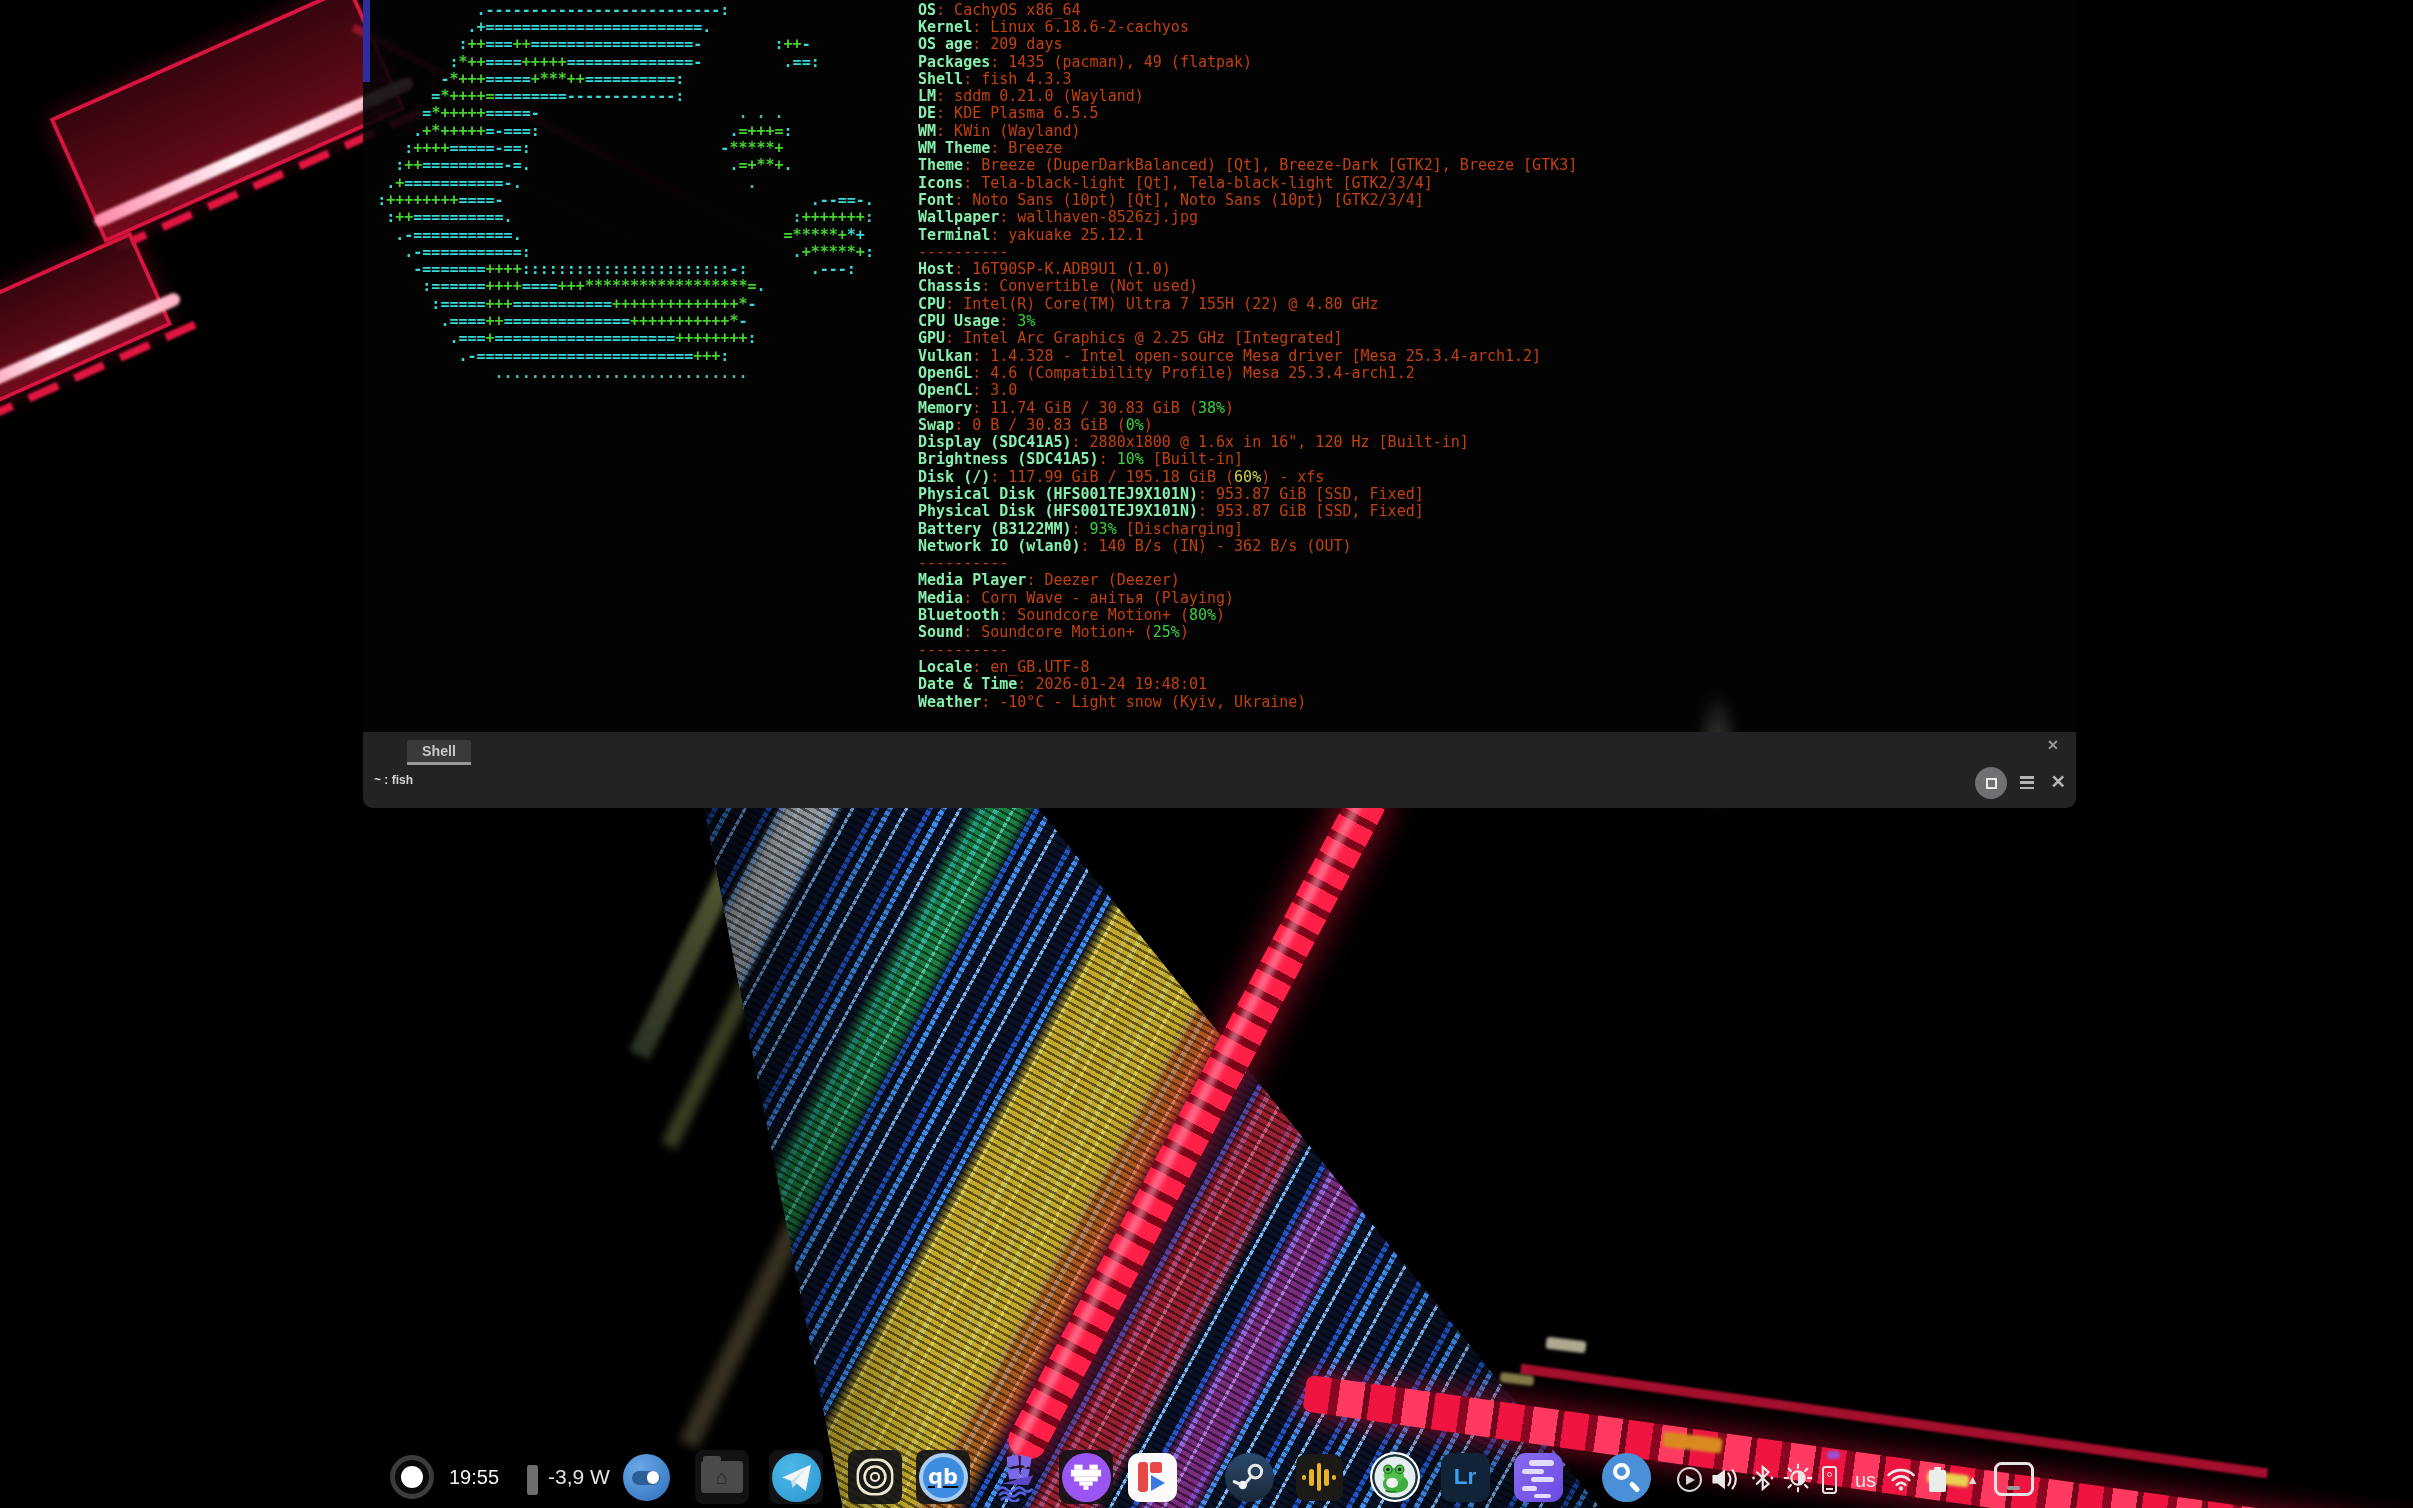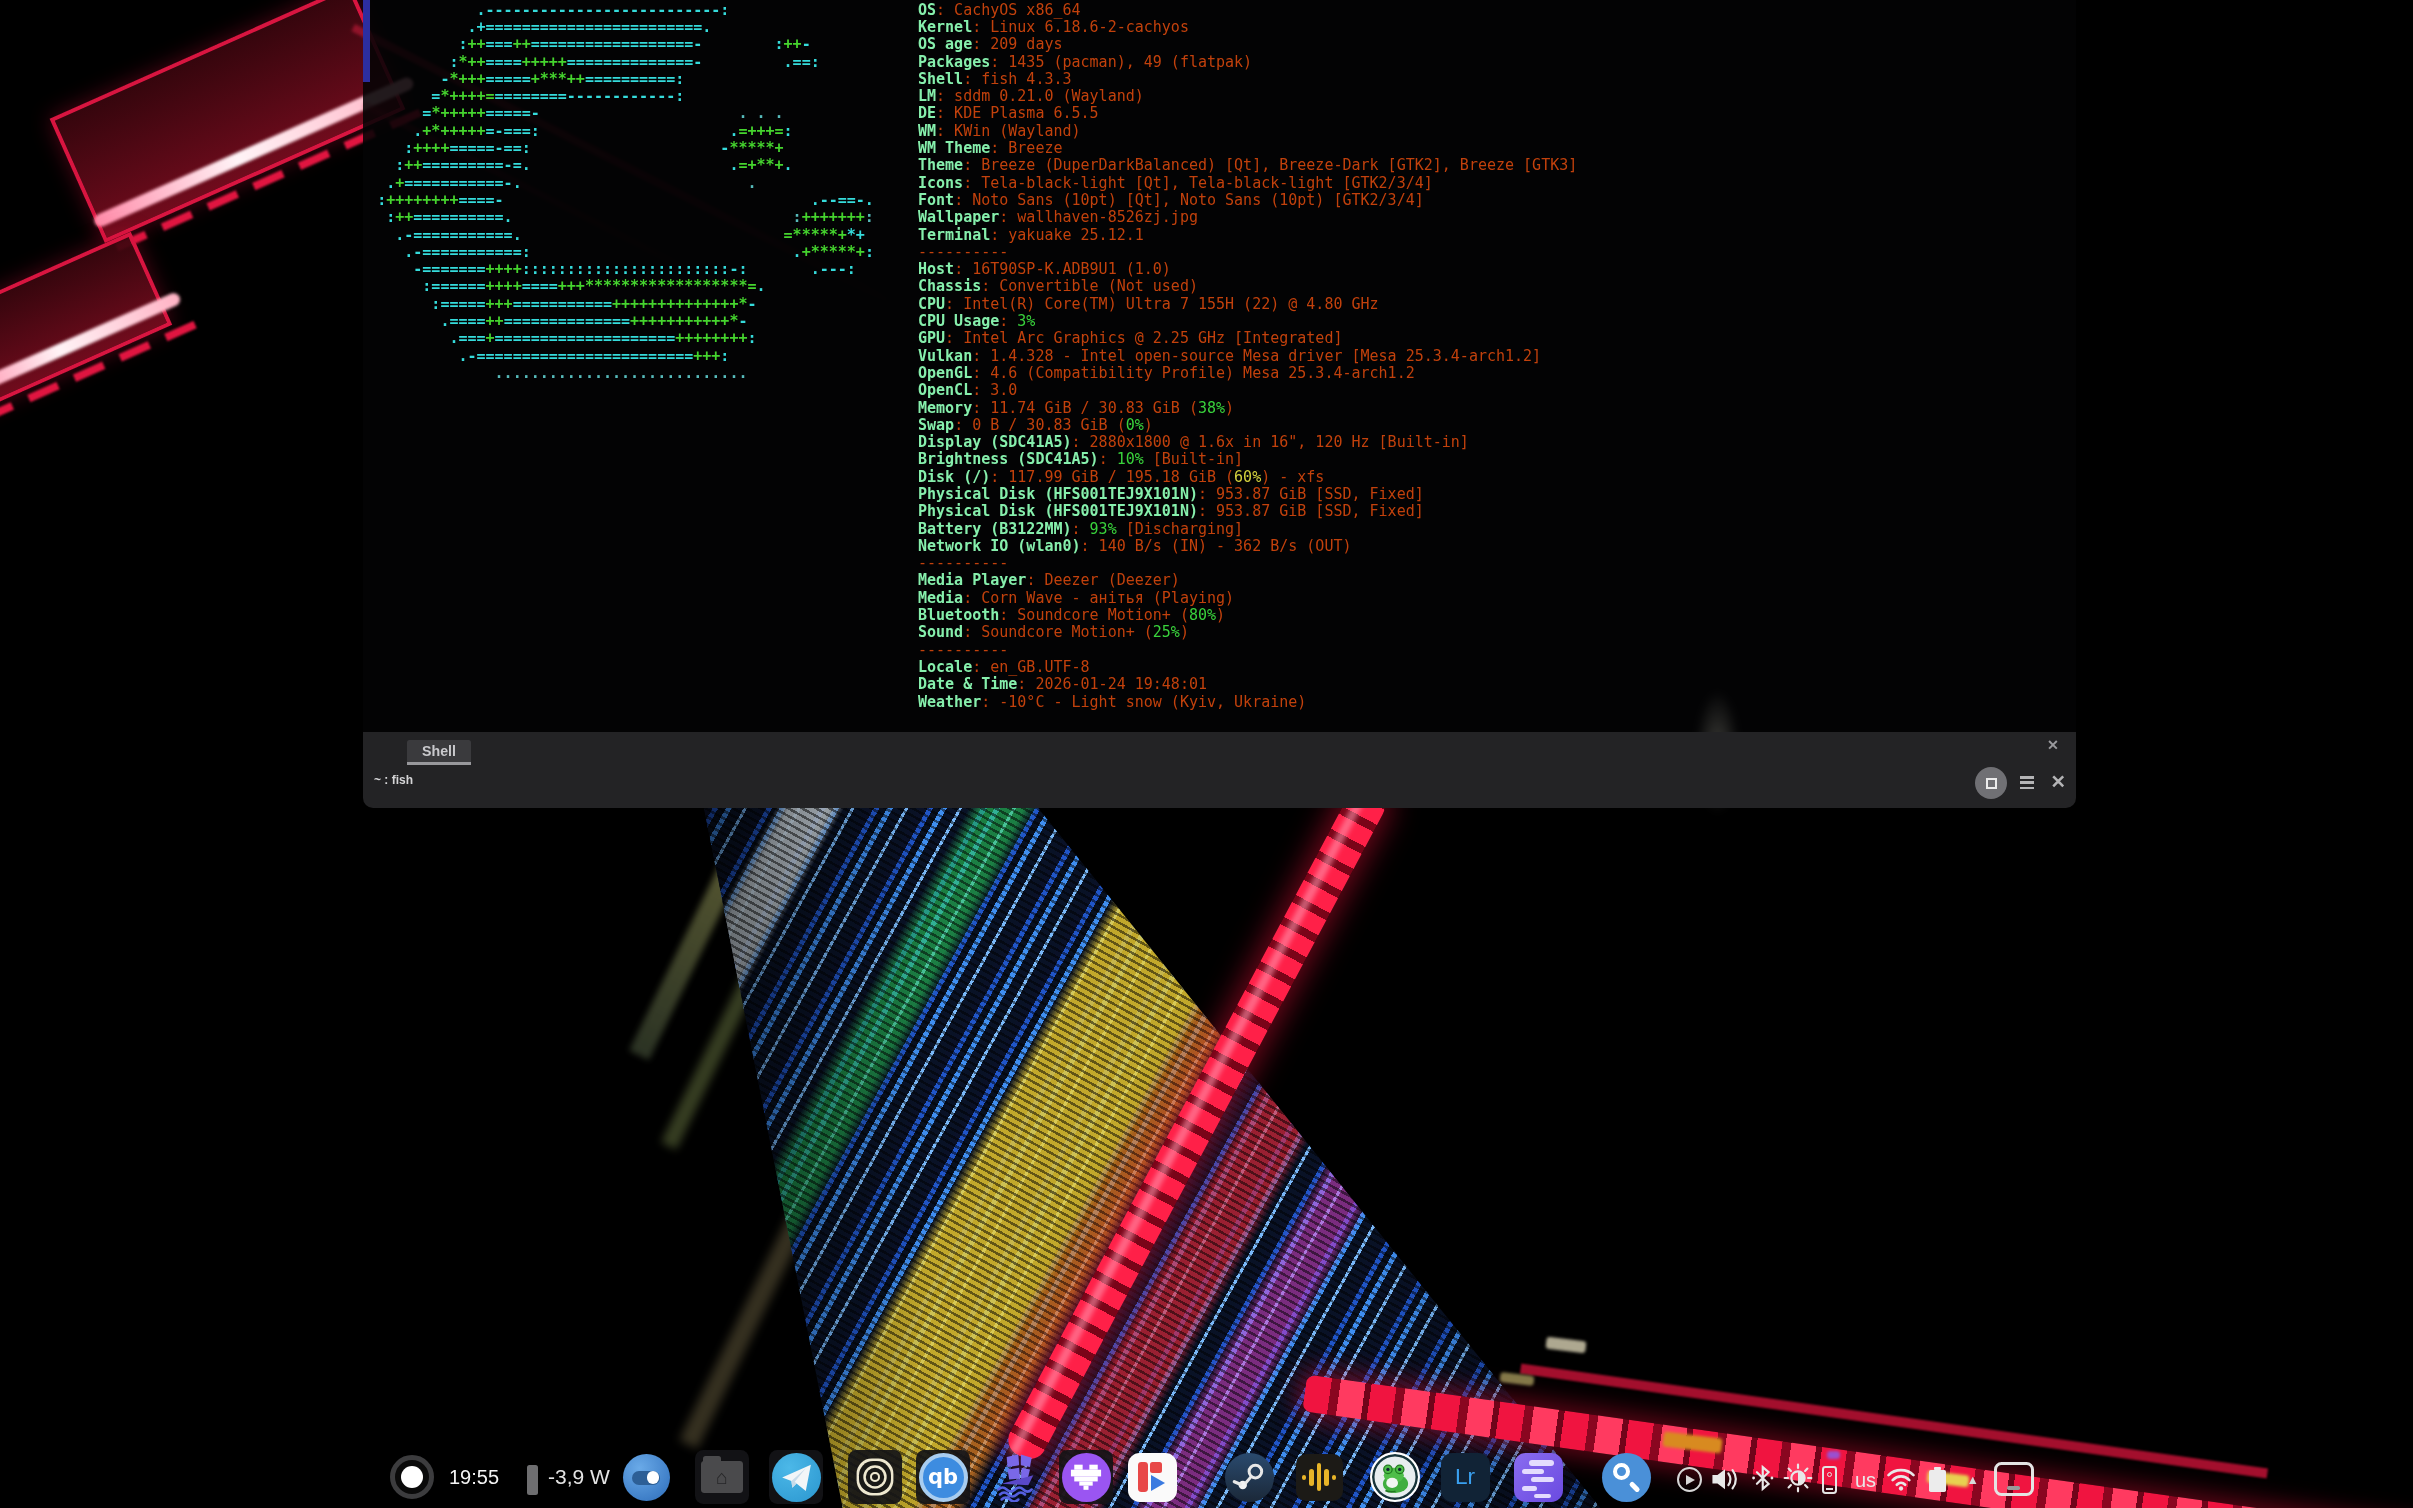--- a/index.html
+++ b/index.html
@@ -130,21 +130,21 @@
   #ic-fapp .flag { position:absolute; left:22px; top:9.2px; width:12.6px; height:11px; background:#e84848; border-radius:2.5px; }
   #ic-fapp .tri { position:absolute; left:23.5px; top:22.6px; width:0; height:0;
                   border-left:14.2px solid #3a7ae0; border-top:8.4px solid transparent; border-bottom:8.4px solid transparent; }
   #ic-steam { width:49px; height:49px; border-radius:50%; background:linear-gradient(180deg,#2a4a6e,#1b2838);
               display:flex; align-items:center; justify-content:center; }
   #ic-bars { width:47px; height:47px; border-radius:10px; background:#1c1a16; display:flex; gap:3.4px;
              align-items:center; justify-content:center; }
   #ic-bars i { width:4.2px; background:#e8b428; border-radius:2.5px; }
   #ic-frog { width:50px; height:50px; border-radius:50%; background:#e7edef; border:2.5px solid #ffffff;
              box-shadow:inset 0 0 0 2.5px #17343a; display:flex; align-items:center; justify-content:center; }
-  #ic-lr { width:49px; height:49px; border-radius:11.7px; background:#112336; color:#3aa0f0; font-weight:normal;
+  #ic-lr { width:49px; height:49px; border-radius:11.7px; background:#112336; color:#3aa0f0; font-weight:bold;
            font-size:22.6px; display:flex; align-items:center; justify-content:center; }
   #ic-purple { width:49px; height:49px; border-radius:11.7px; background:linear-gradient(135deg,#8a6cf0,#6a4ae0); position:relative; }
   #ic-purple i { position:absolute; height:5.9px; border-radius:3.4px; background:#e9e3ff; opacity:.95; }
   #ic-search { width:49px; height:49px; border-radius:50%; background:#4a90d8; position:relative; }
   #ic-search i { position:absolute; left:11px; top:10px; width:17px; height:17px; border:4.2px solid #fff; border-radius:50%; }
   #ic-search b { position:absolute; left:30px; top:28.5px; width:5px; height:11.7px; background:#fff; border-radius:2.5px; transform:rotate(-45deg); }
 
   .tray { position:absolute; display:flex; align-items:center; justify-content:center; color:#e8e8e8; }
   #tr-play { left:1677px; top:39px; width:25px; height:25px; border:2.1px solid #d6d6d6; border-radius:50%; }
   #tr-play i { width:0; height:0; border-left:9.2px solid #d6d6d6; border-top:5.9px solid transparent; border-bottom:5.9px solid transparent; margin-left:2.5px; }
@@ -236,21 +236,21 @@
           <polygon points="12,29 46,14 40,45 29,36 24,41 23,33" fill="#f2f6f8"></polygon>
           <polygon points="23,33 40,18 27,34 29,36 24,41" fill="#c8dcea"></polygon>
         </svg>
     </div>
   </div>
   <div class="tb-item tile" style="left:848px;" data-interactable="true">
     <div id="ic-circles" data-interactable="false">
         <i></i>
       </div>
   </div>
-  <div class="tb-item tile" style="left:916px;" data-interactable="true">
+  <div class="tb-item tile" style="left:916px;text-decoration:underline;" data-interactable="true">
     <div id="ic-qb" data-interactable="false">qb</div>
   </div>
   <div class="tb-item" style="left:988px;" data-interactable="true">
     <svg width="50" height="50" viewBox="0 0 60 60" data-interactable="false">
       <g fill="#7a68e8">
           <path d="M20 6 L34 3 L35 16 L21 18 Z"></path>
           <path d="M37 3 L50 7 L48 18 L37 16 Z"></path>
           <path d="M21 21 L35 19 L36 32 L23 33 Z"></path>
           <path d="M38 19 L48 21 L45 33 L37 32 Z"></path>
         </g>

